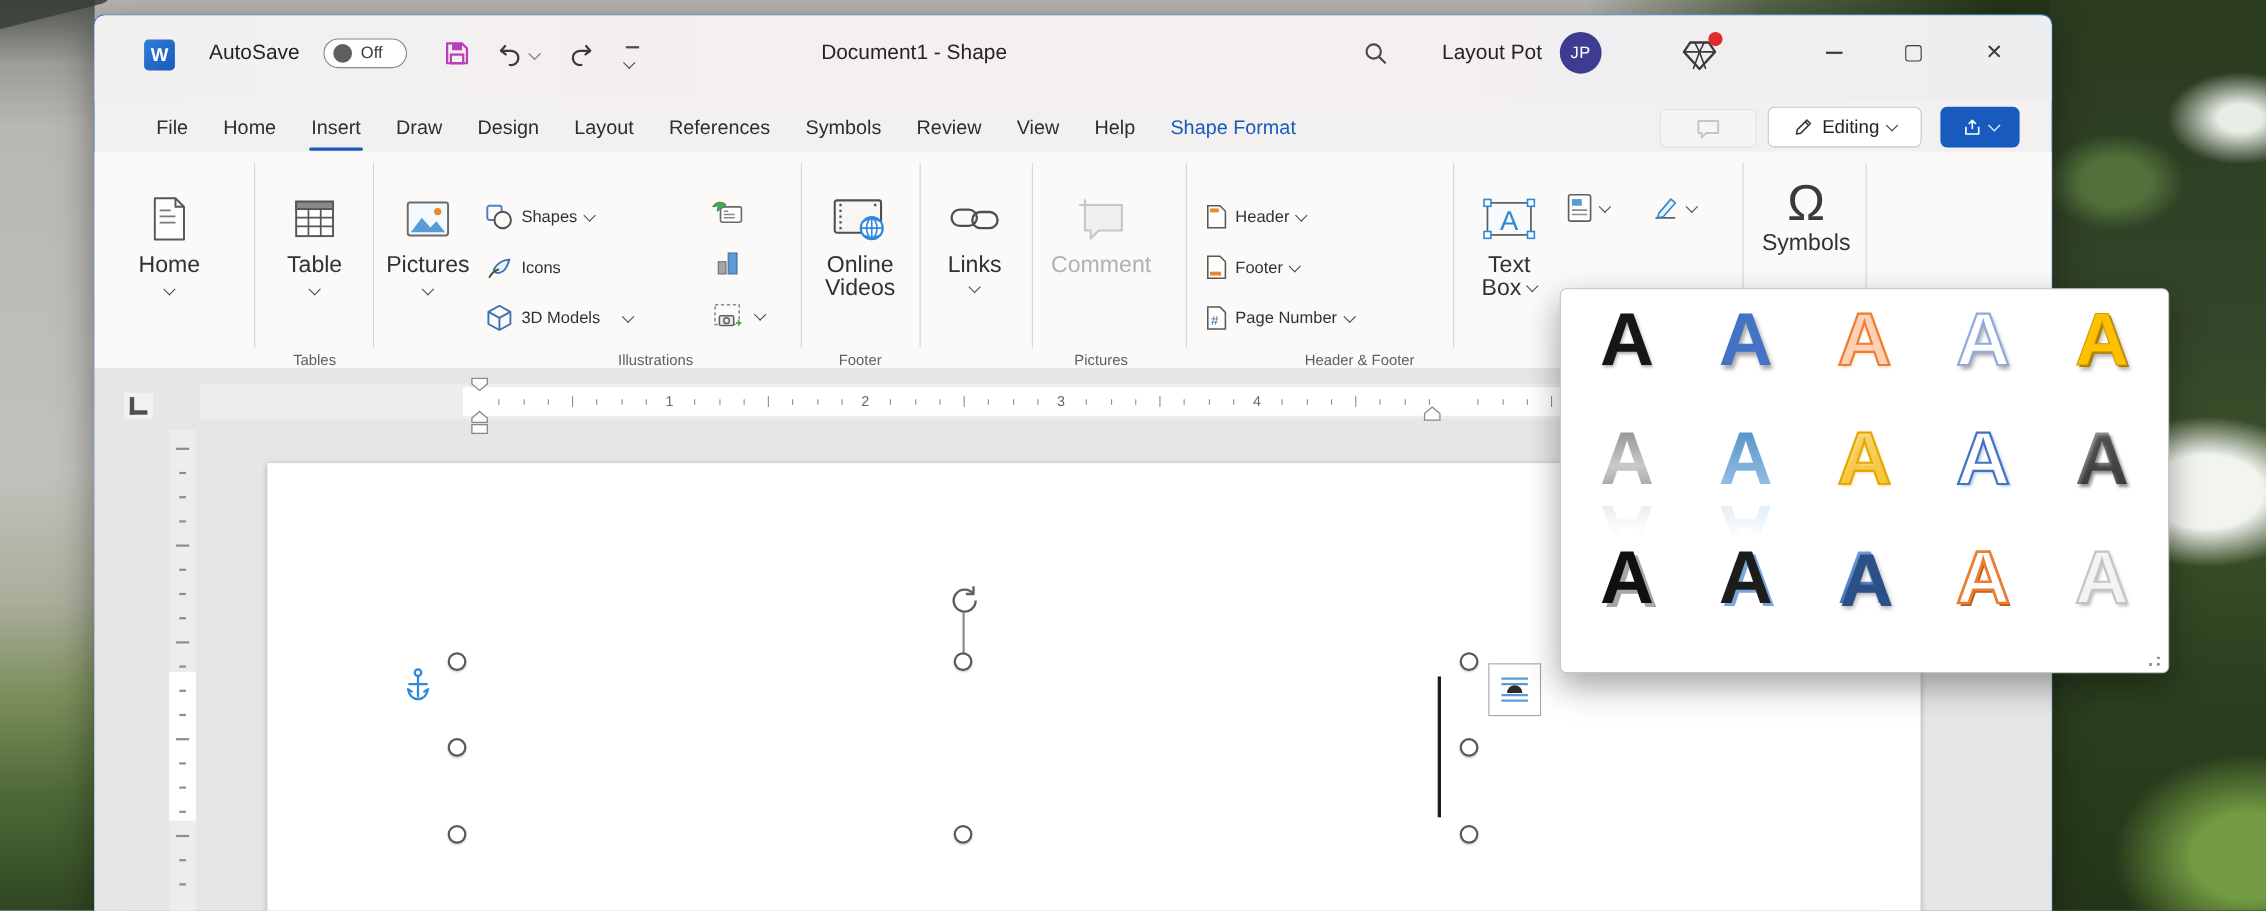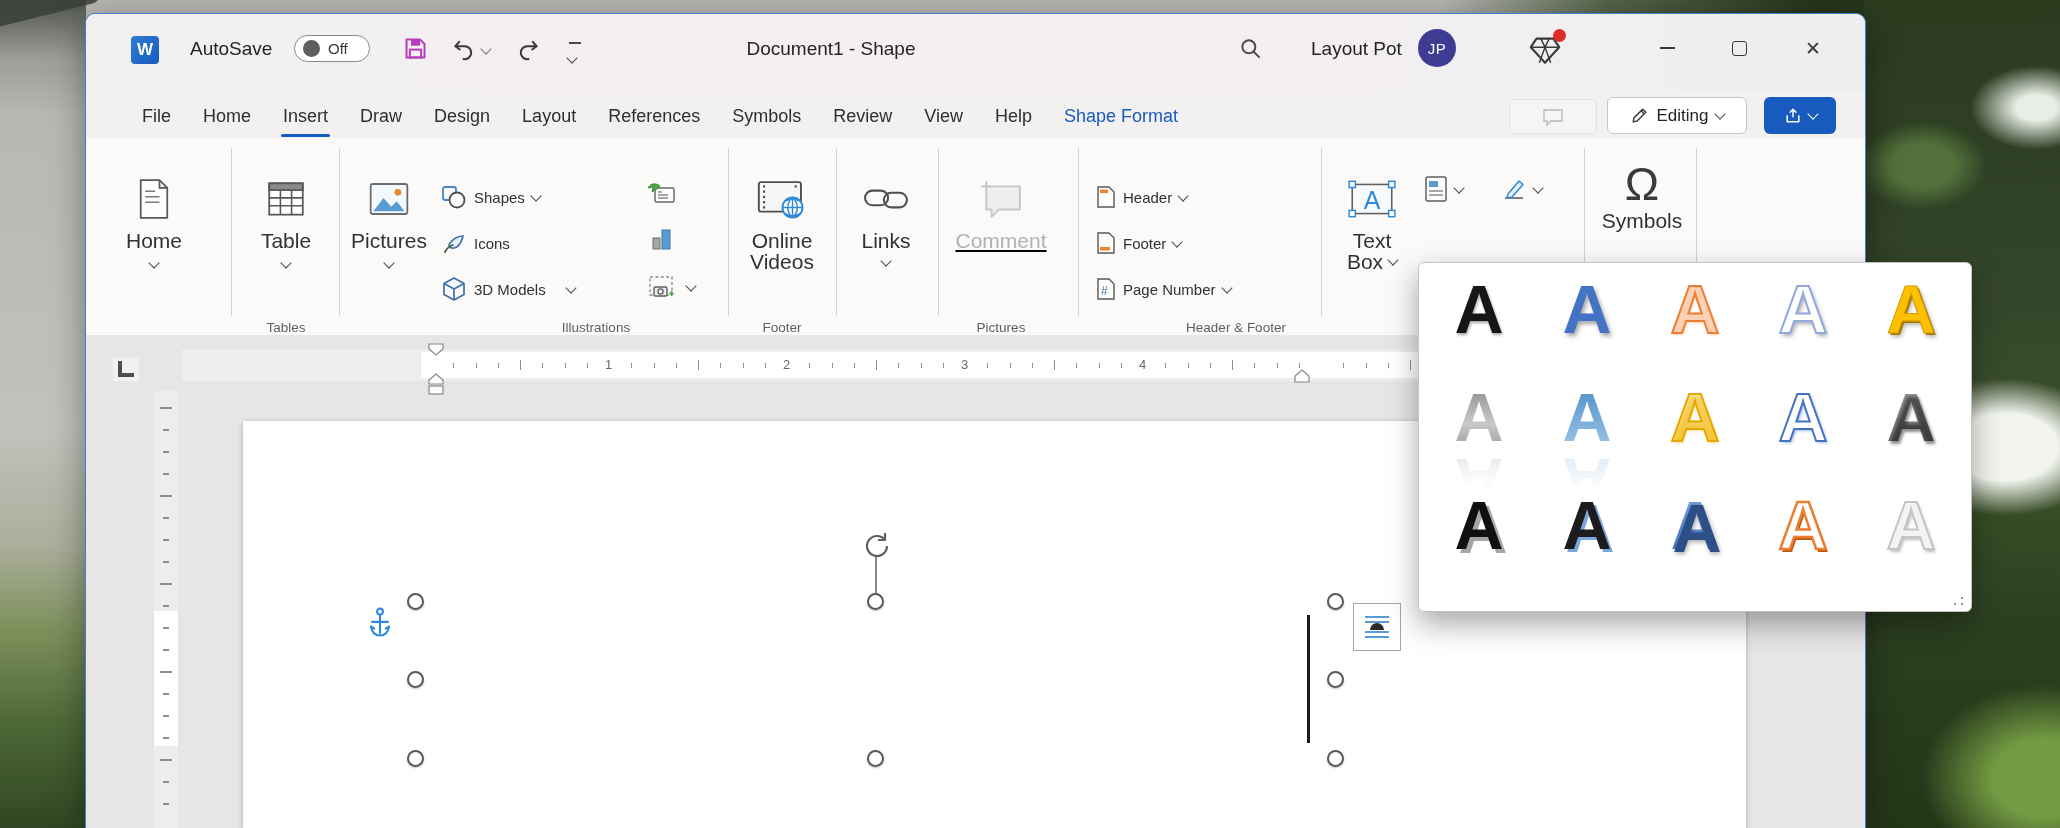--- a/index.html
+++ b/index.html
@@ -295,21 +295,21 @@
           <svg width="46" height="30" viewBox="0 0 44 28" fill="none" stroke="#4f4f4d" stroke-width="2">
             <rect x="2" y="6" width="22" height="14" rx="7"></rect>
             <rect x="20" y="8" width="22" height="14" rx="7"></rect>
           </svg>
         </div>
         <div class="blabel">Links</div>
         <span class="chev" style="margin-top:6px;"></span>
       </div>
       <div class="vdiv" style="left:852px;"></div>
 
-      <div class="bigbtn" style="left:866px;width:98px;text-decoration:underline;">
+      <div class="bigbtn" style="left:866px;width:98px;">
         <div class="bicon">
           <svg width="48" height="42" viewBox="0 0 44 40" fill="#f1efee" stroke="#c8c6c4" stroke-width="1.8">
             <path d="M8 8h32v22H20l-7 7v-7H8z" stroke-linejoin="round"></path>
             <path d="M8 8V3M3 8h10" stroke="#c8c6c4" stroke-width="1.8"></path>
           </svg>
         </div>
         <div class="blabel" style="color:#b3b1af;">Comment</div>
       </div>
       <div class="glabel" style="left:866px;width:98px;">Pictures</div>
       <div class="vdiv" style="left:992px;"></div>

